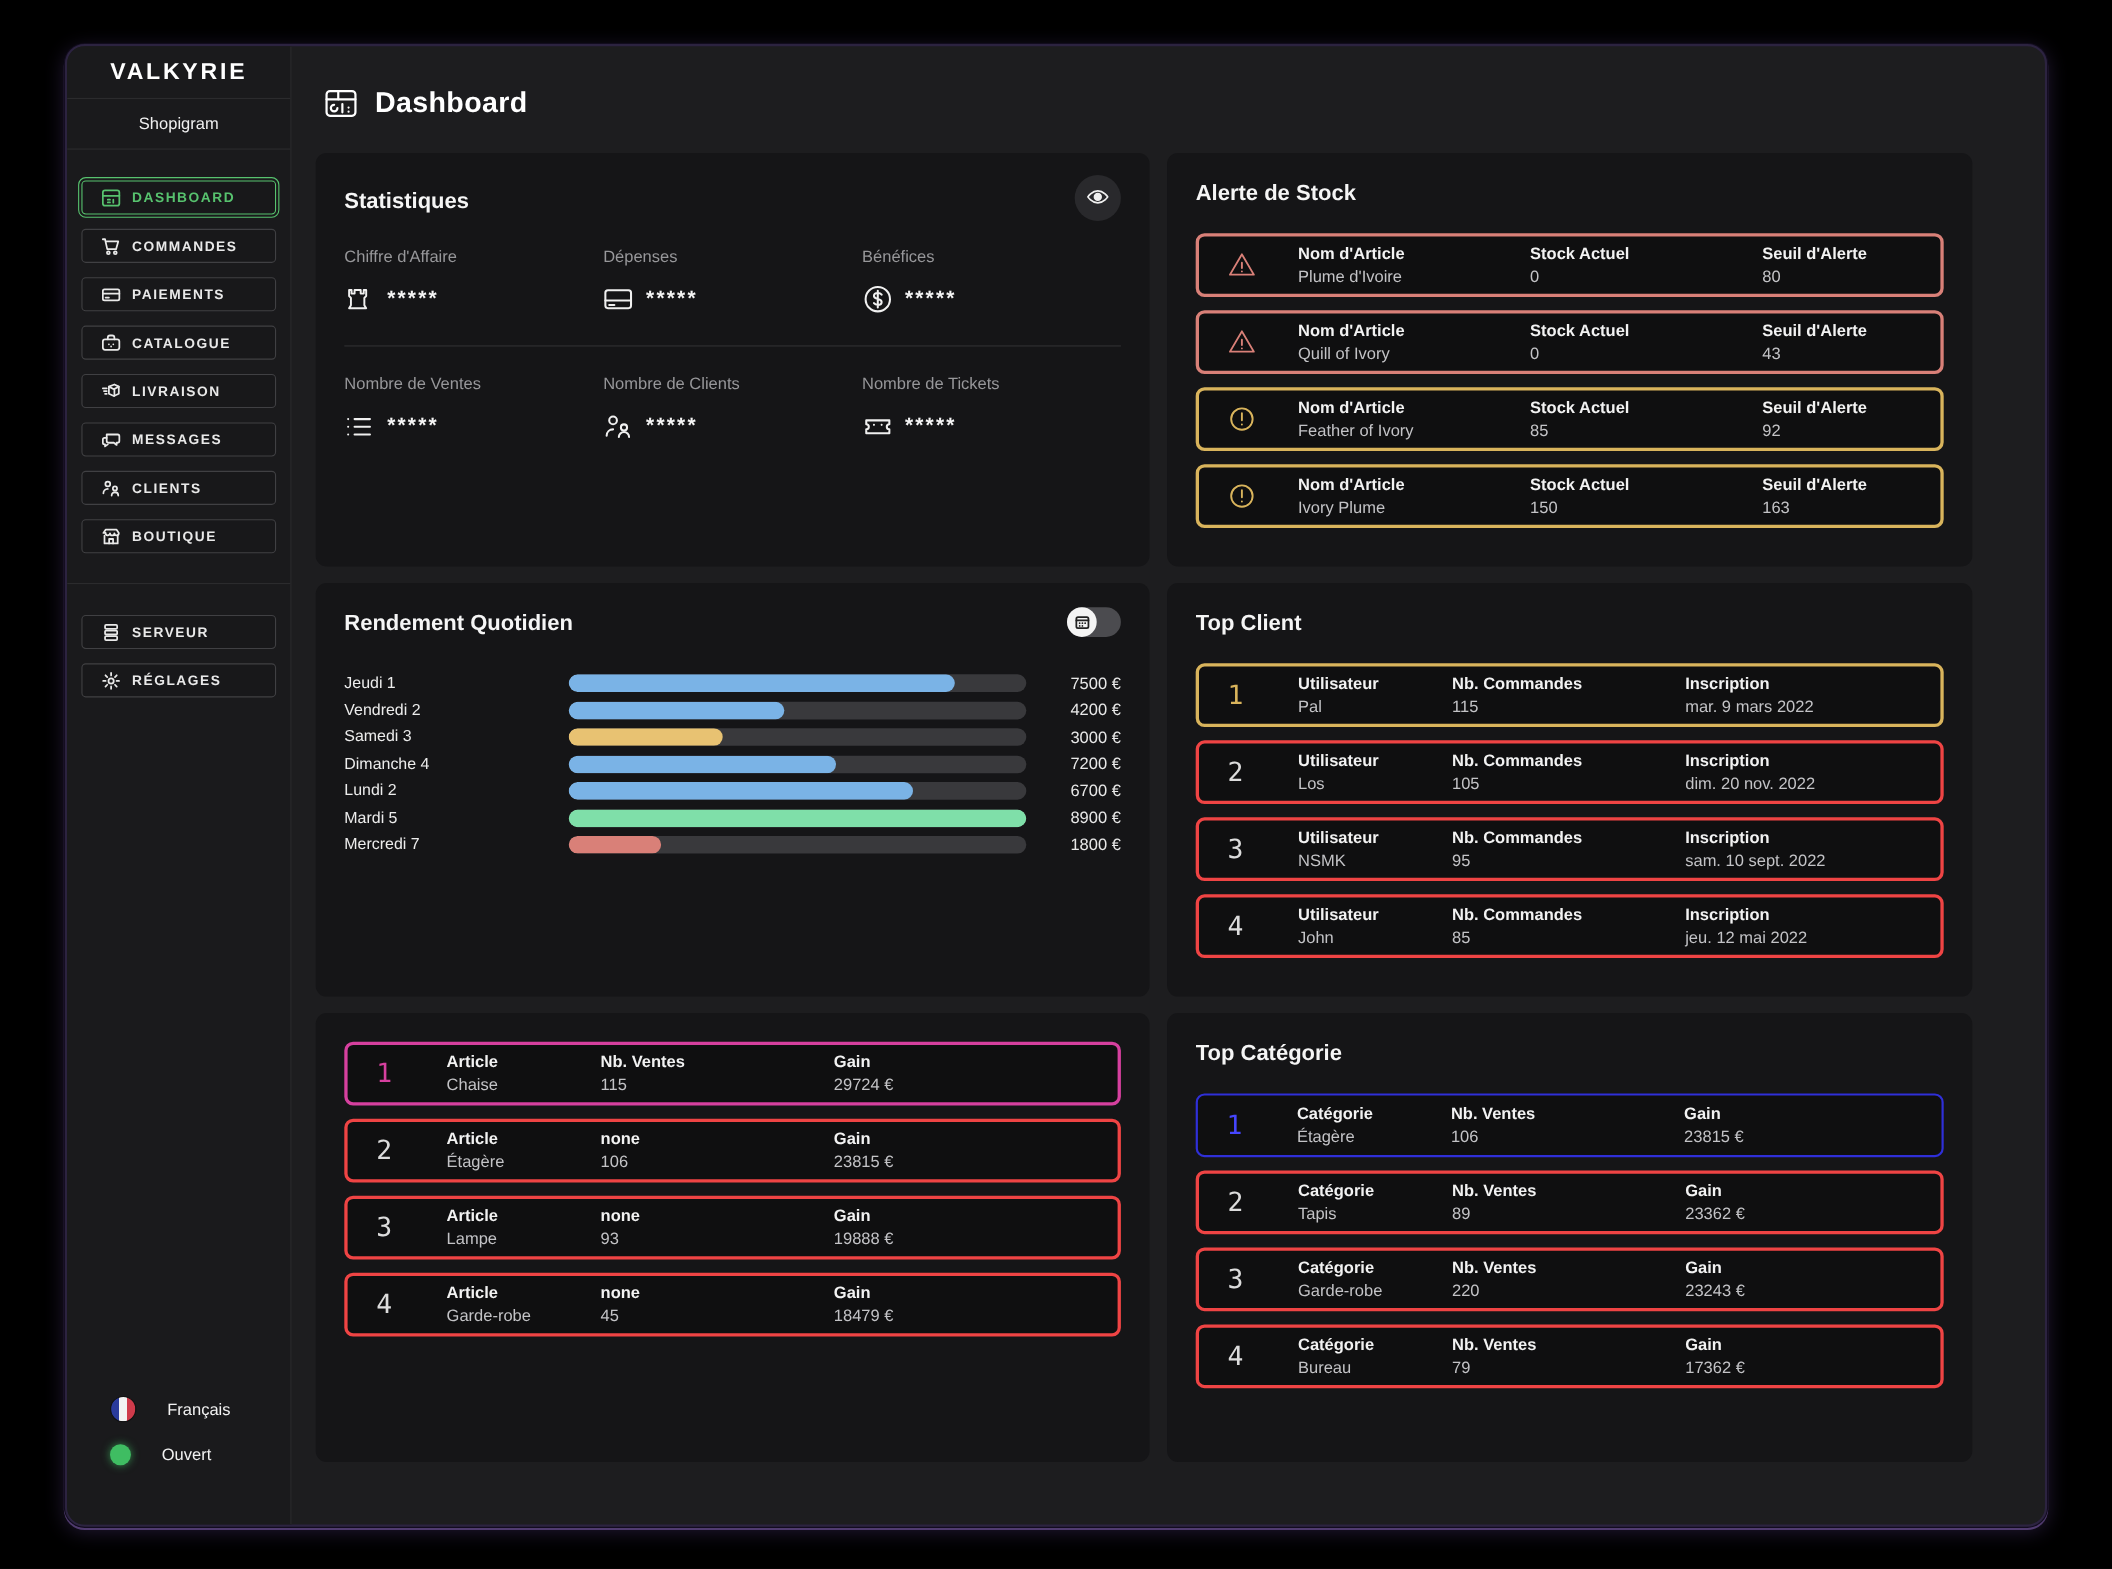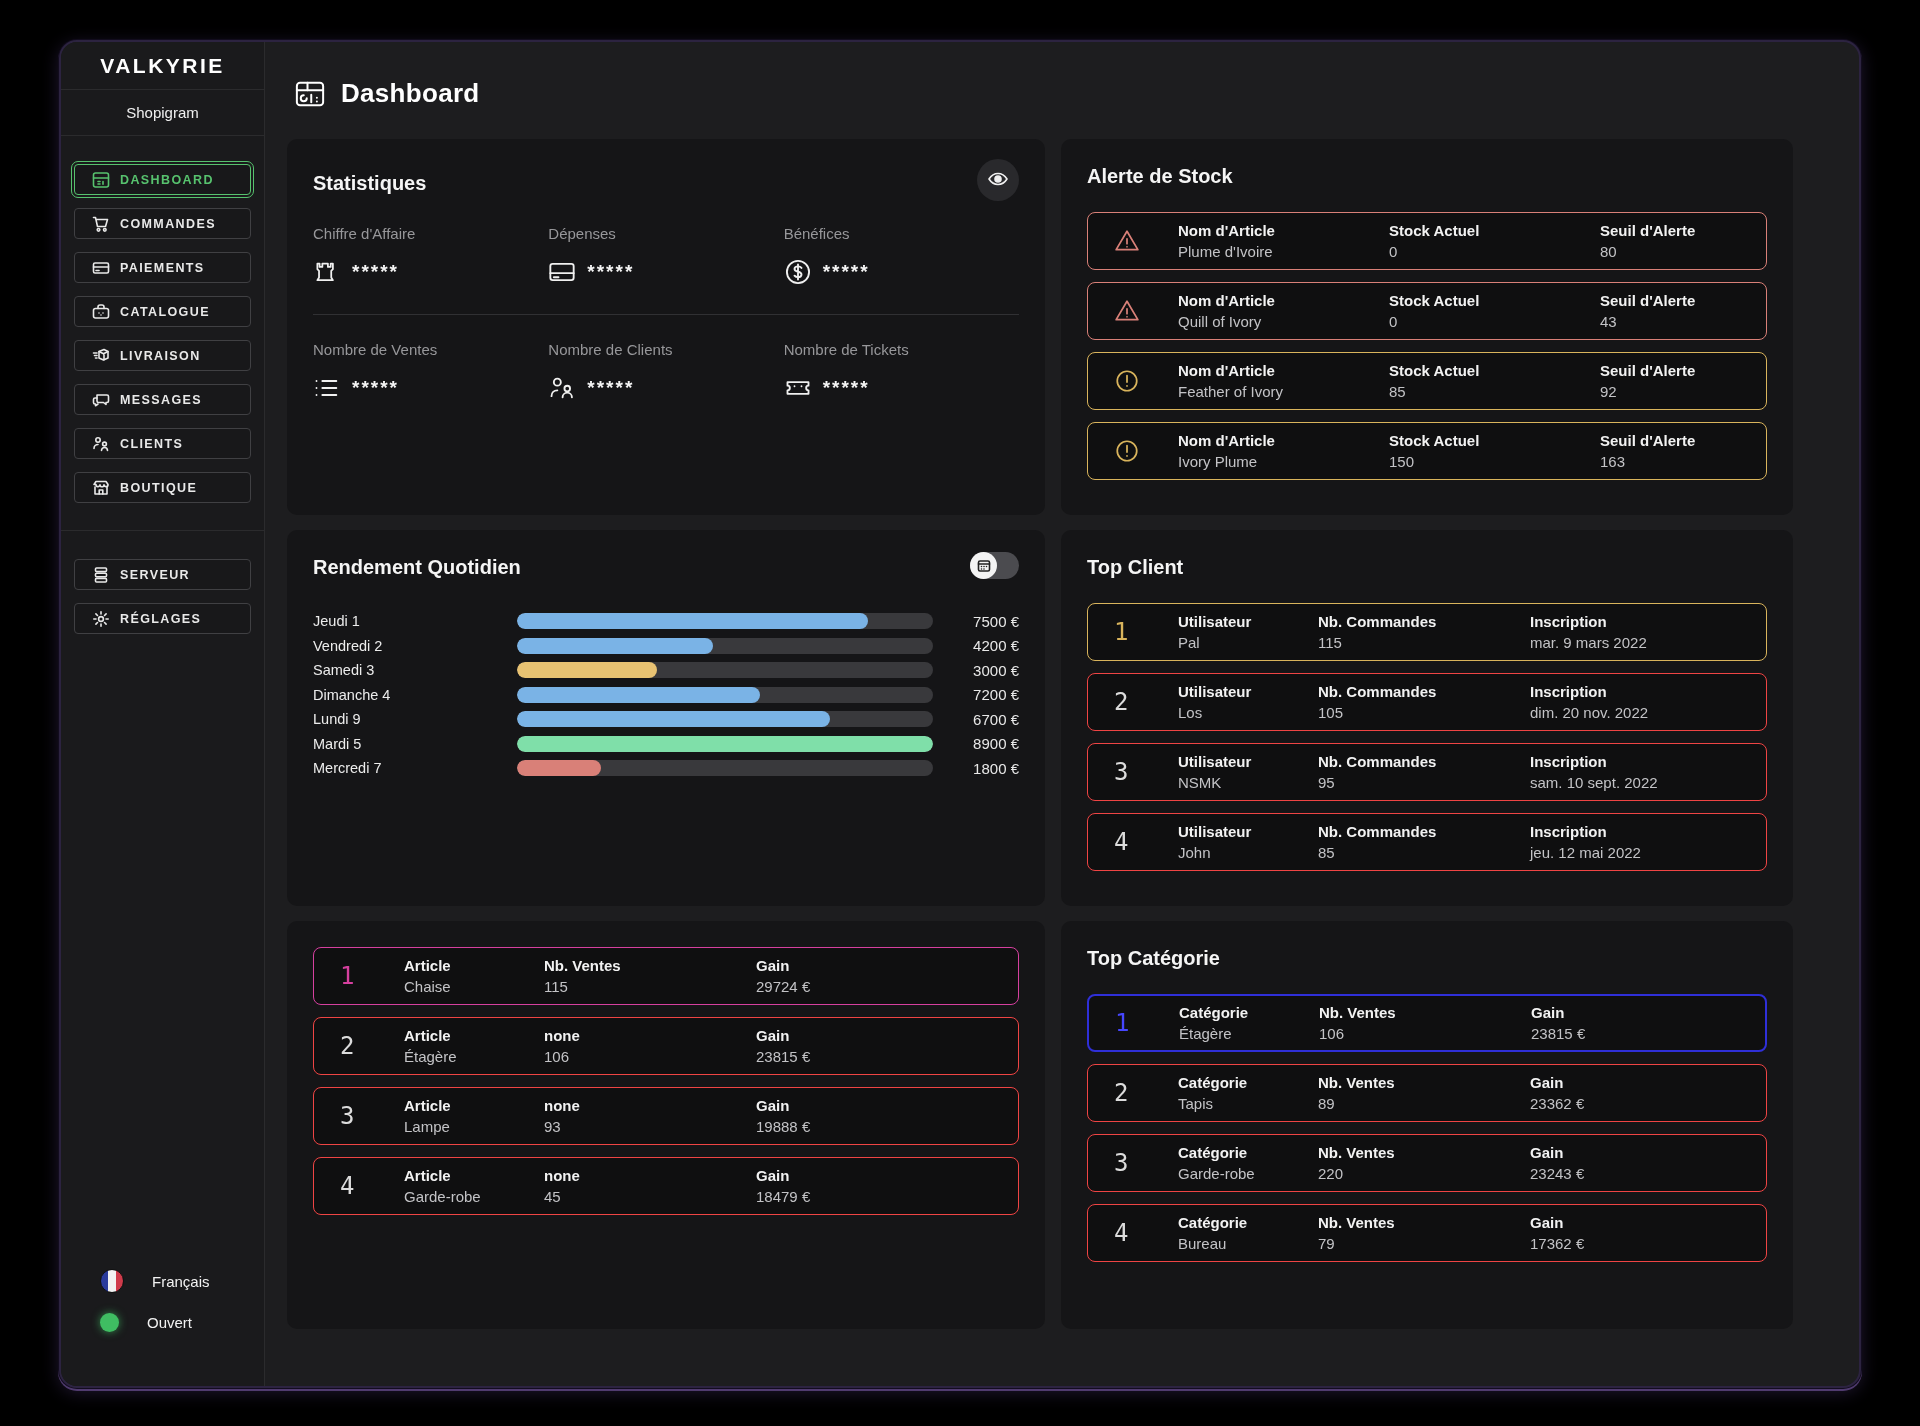--- a/index.html
+++ b/index.html
@@ -40,21 +40,21 @@
   
   .stats-row { display:grid; grid-template-columns:repeat(3,1fr); }
   .stat .slabel { font-size:15px; color:#97979a; margin-bottom:16px; }
   .stat .svalue { display:flex; align-items:center; gap:11px; }
   .stat .sico { width:28px; height:28px; display:inline-flex; }
   .stat .stars { font-size:19px; font-weight:800; letter-spacing:2px; color:#f5f5f5; }
   .stats-divider { border-top:1px solid #303033; margin:28px 0 26px; }
   .eye-btn { width:42px; height:42px; border-radius:50%; background:#29292c; border:none; display:flex; align-items:center;
              justify-content:center; cursor:pointer; margin-top:-6px; }
   
-  .a-row { height:58px; border-radius:8px; border:1px solid #ef4444; background:#0f0f10; display:grid; align-items:center;
+  .a-row { height:58px; border-radius:8px; border:3px solid #ef4444; background:#0f0f10; display:grid; align-items:center;
            padding-left:26px; margin-bottom:12px; cursor:pointer; }
   .alert-grid { grid-template-columns:64px 211px 211px 1fr; }
   .list-grid { grid-template-columns:64px 140px 212px 1fr; }
   .a-row.critical { border-color:#d98078; }
   .a-row.warning  { border-color:#d9b45c; }
   .a-row.b-gold   { border-color:#d9b45c; }
   .a-row.b-pink   { border-color:#d6409f; }
   .a-row.b-blue   { border:2px solid #2f2fd8; }
   .cell .lbl { font-size:15px; font-weight:700; color:#f2f2f2; margin-bottom:4px; }
   .cell .val { font-size:15px; color:#c3c3c6; }
@@ -428,21 +428,21 @@
               <span class="chart-val">3000 €</span>
             </div>
             <div class="chart-row">
               <span class="chart-cat">Dimanche 4</span>
               <div class="chart-track">
                 <div class="chart-bar" style="width: 58.4%; background: rgb(122, 179, 230);"></div>
               </div>
               <span class="chart-val">7200 €</span>
             </div>
             <div class="chart-row">
-              <span class="chart-cat">Lundi 9</span>
+              <span class="chart-cat">Lundi 2</span>
               <div class="chart-track">
                 <div class="chart-bar" style="width: 75.3%; background: rgb(122, 179, 230);"></div>
               </div>
               <span class="chart-val">6700 €</span>
             </div>
             <div class="chart-row">
               <span class="chart-cat">Mardi 5</span>
               <div class="chart-track">
                 <div class="chart-bar" style="width: 100%; background: rgb(127, 223, 169);"></div>
               </div>

